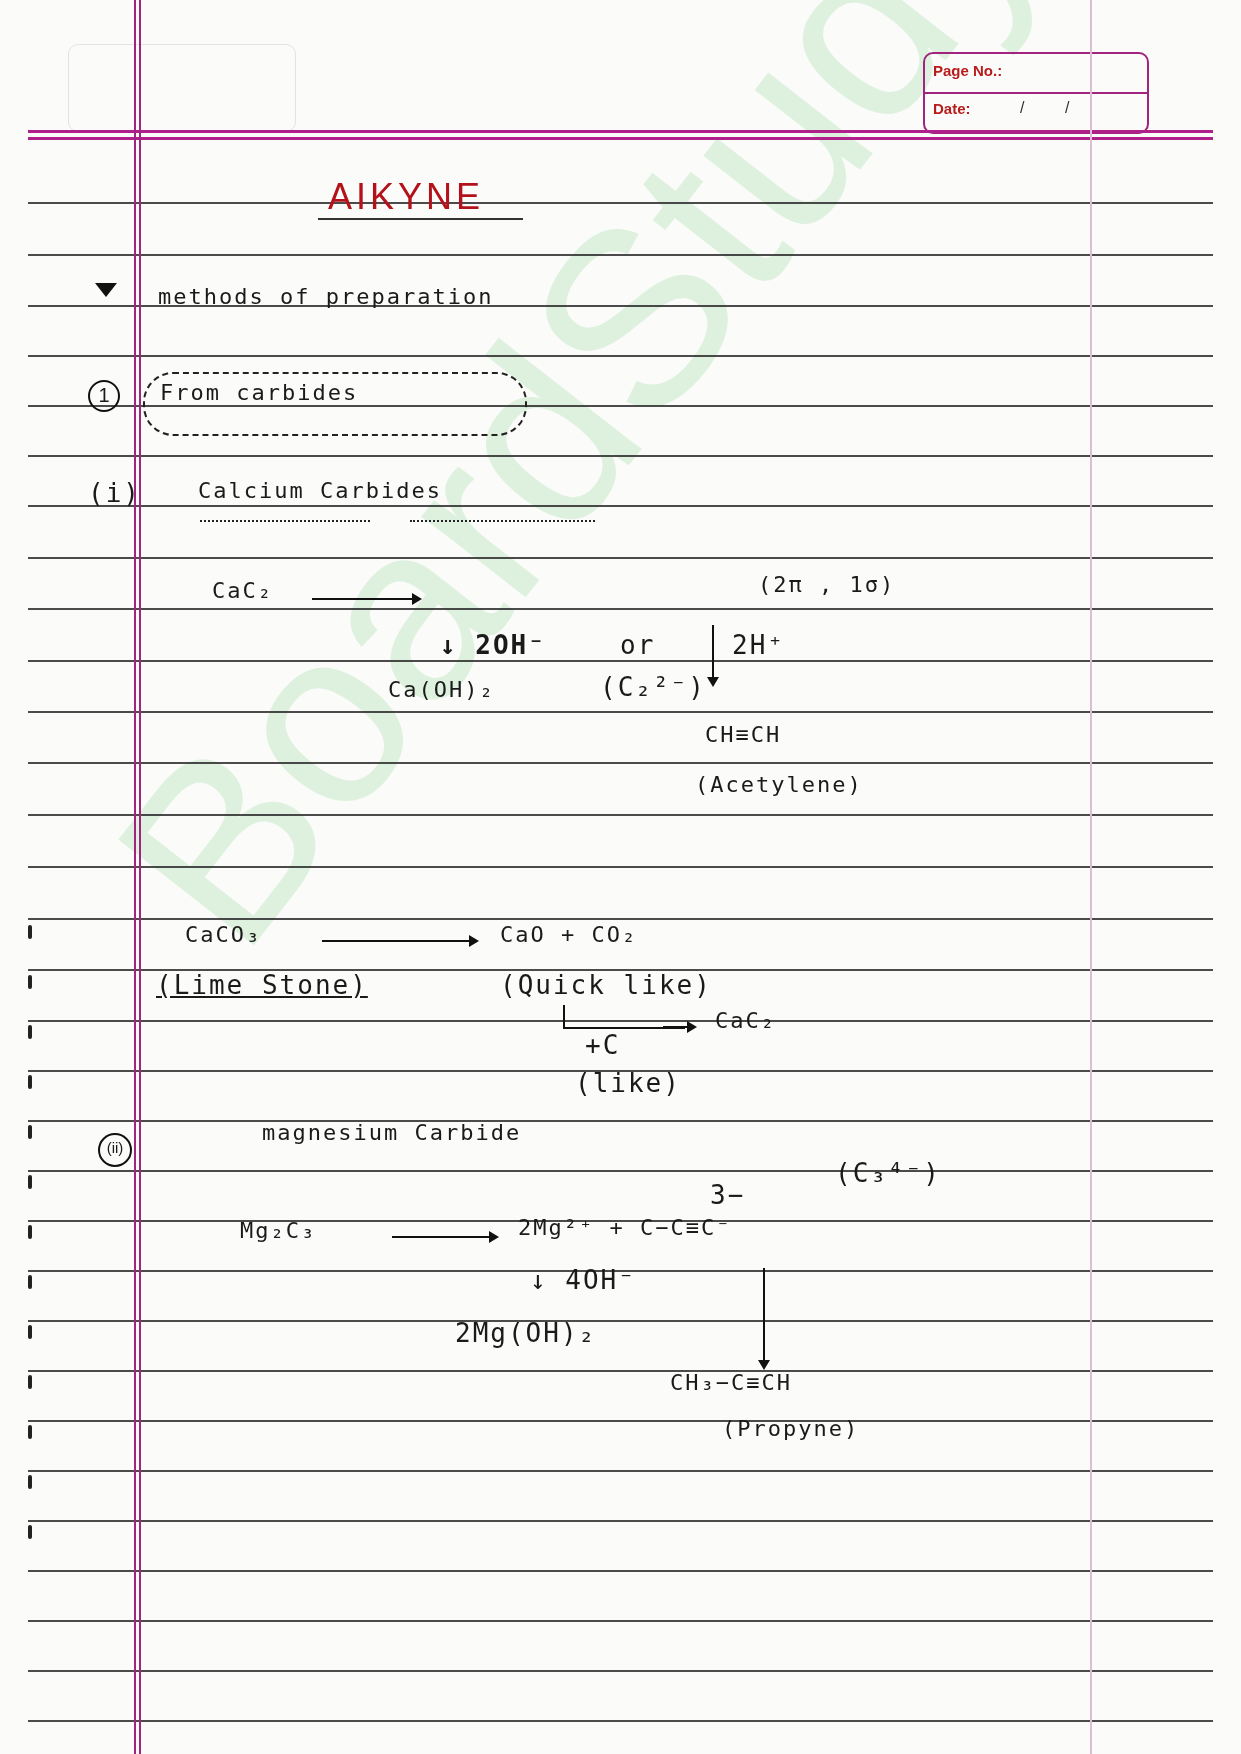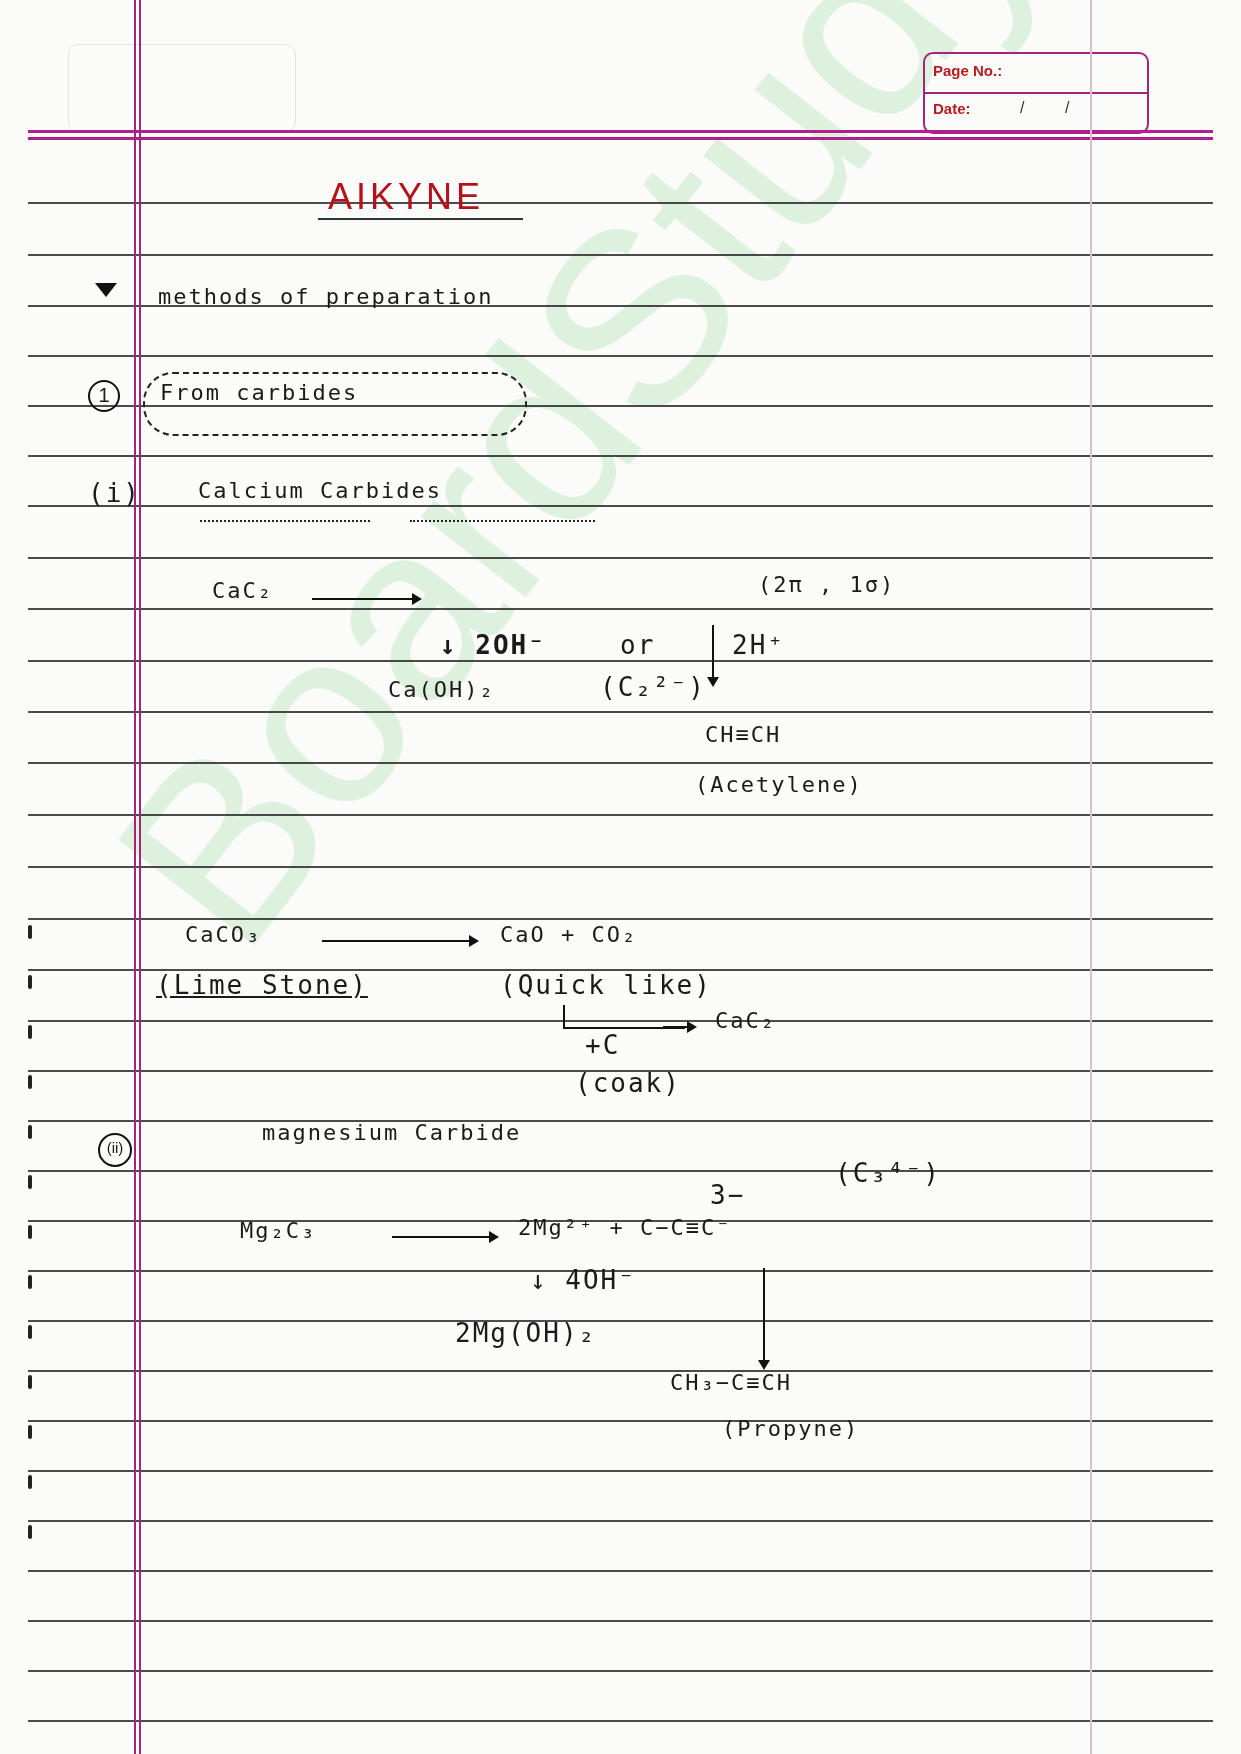--- a/index.html
+++ b/index.html
@@ -136,21 +136,21 @@
   <div class="arrow-h" style="left:322px; top:940px; width:155px;"></div>
   <div class="hw" style="left:500px; top:922px;text-align:center;">CaO + CO₂</div>
 
   <div class="hw sm" style="left:156px; top:970px;text-decoration:underline;">(Lime Stone)</div>
   <div class="hw sm" style="left:500px; top:970px;">(Quick like)</div>
 
   <div class="elbow" style="left:563px; top:1005px; width:120px; height:22px;"></div>
   <div class="arrow-h" style="left:663px; top:1026px; width:32px;"></div>
   <div class="hw" style="left:715px; top:1008px;">CaC₂</div>
   <div class="hw sm" style="left:585px; top:1030px;">+C</div>
-  <div class="hw sm" style="left:575px; top:1068px;">(coak)</div>
+  <div class="hw sm" style="left:575px; top:1068px;">(like)</div>
 
   <div class="circ" style="left:98px; top:1133px; width:30px; height:30px; font-size:15px;">(ii)</div>
   <div class="hw" style="left:262px; top:1120px;">magnesium Carbide</div>
 
   <div class="hw sm" style="left:835px; top:1158px;">(C₃⁴⁻)</div>
   <div class="hw sm" style="left:710px; top:1180px;">3−</div>
 
   <div class="hw" style="left:240px; top:1218px;">Mg₂C₃</div>
   <div class="arrow-h" style="left:392px; top:1236px; width:105px;"></div>
   <div class="hw" style="left:518px; top:1215px;">2Mg²⁺ + C−C≡C⁻</div>

